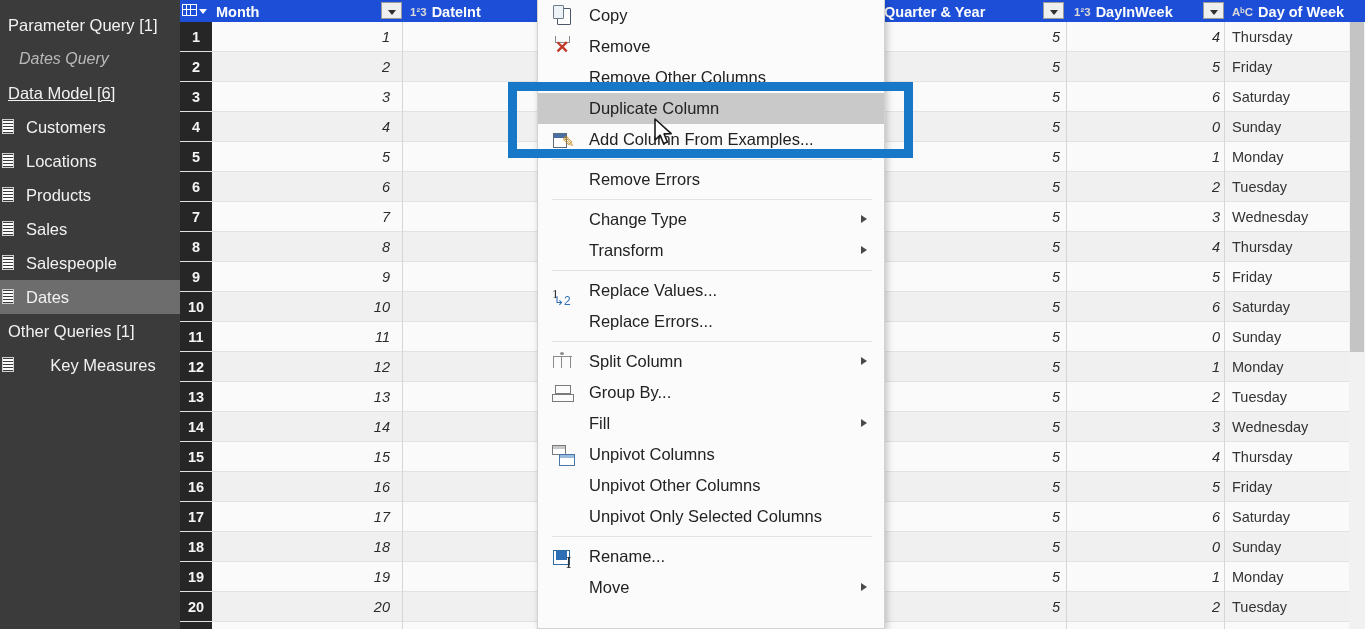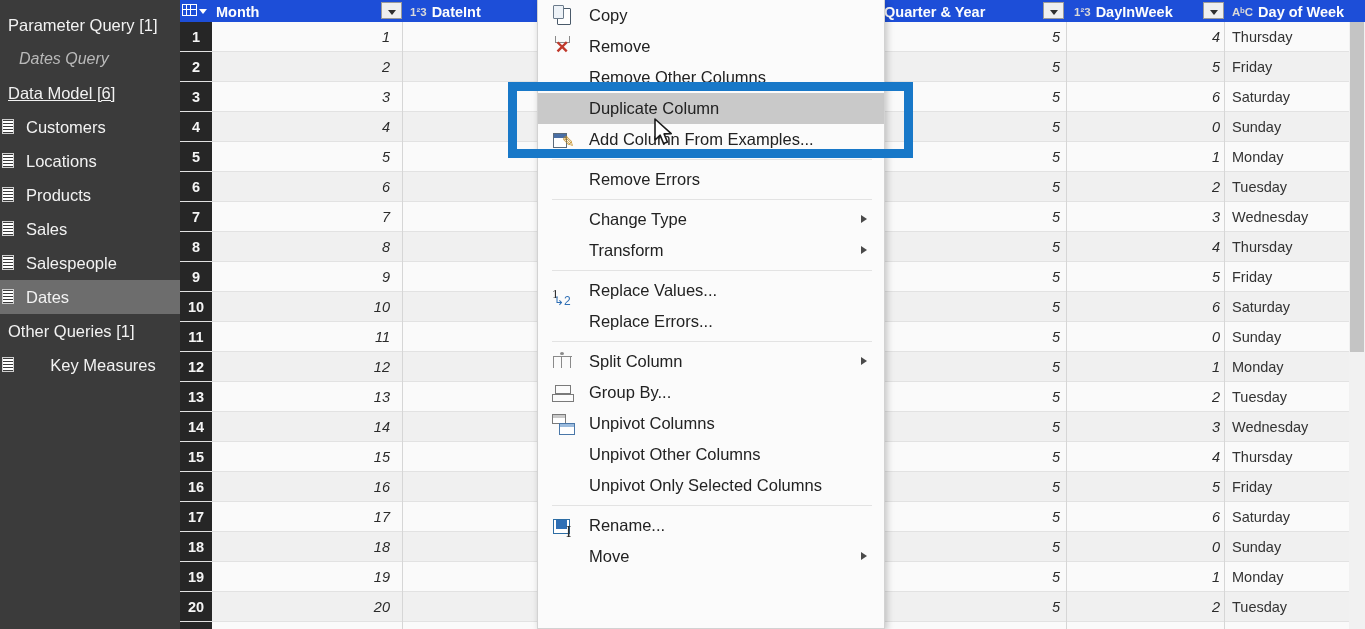--- a/index.html
+++ b/index.html
@@ -470,20 +470,21 @@
       <div class="mi"><span>Remove Errors</span></div>
       <div class="mi-sep"></div>
       <div class="mi"><span>Change Type</span><span class="mi-arrow"></span></div>
       <div class="mi"><span>Transform</span><span class="mi-arrow"></span></div>
       <div class="mi-sep"></div>
       <div class="mi"><span class="mi-ico ico-replace"></span><span>Replace Values...</span></div>
       <div class="mi"><span>Replace Errors...</span></div>
       <div class="mi-sep"></div>
       <div class="mi"><span class="mi-ico ico-split"></span><span>Split Column</span><span class="mi-arrow"></span></div>
       <div class="mi"><span class="mi-ico ico-group"></span><span>Group By...</span></div>
+      <div class="mi"><span>Fill</span><span class="mi-arrow"></span></div>
       <div class="mi"><span class="mi-ico ico-unpivot"></span><span>Unpivot Columns</span></div>
       <div class="mi"><span>Unpivot Other Columns</span></div>
       <div class="mi"><span>Unpivot Only Selected Columns</span></div>
       <div class="mi-sep"></div>
       <div class="mi"><span class="mi-ico ico-rename"></span><span>Rename...</span></div>
       <div class="mi"><span>Move</span><span class="mi-arrow"></span></div>
     </div>
 
   <div id="annot-box" style="border-color: rgb(24, 120, 200);"></div>
 

